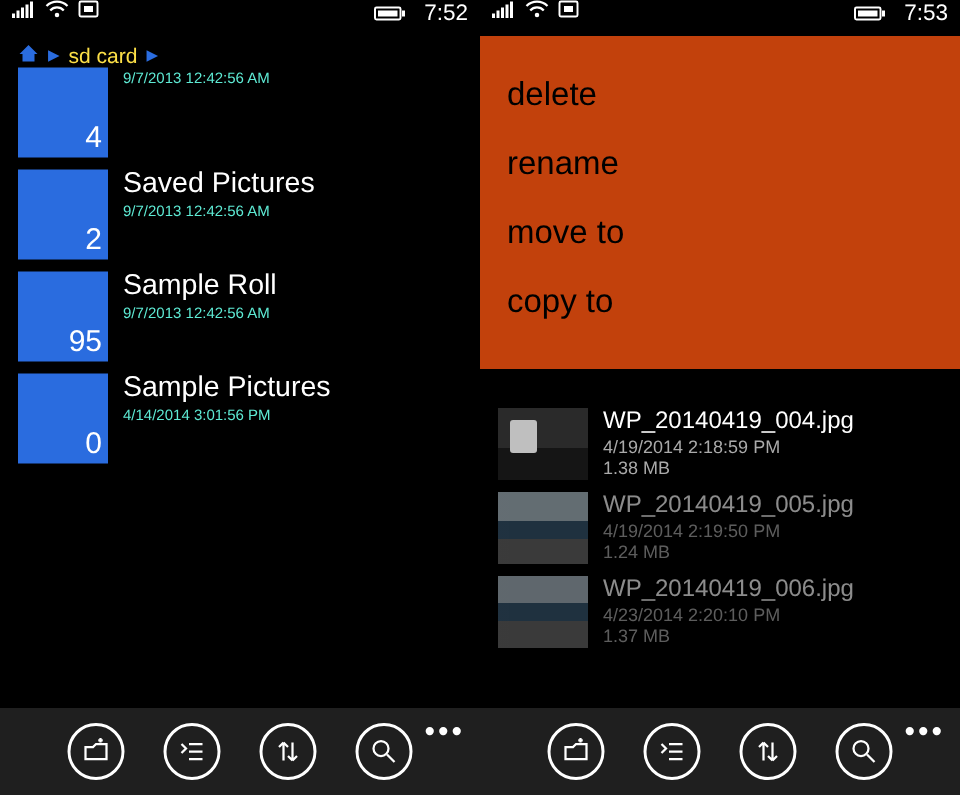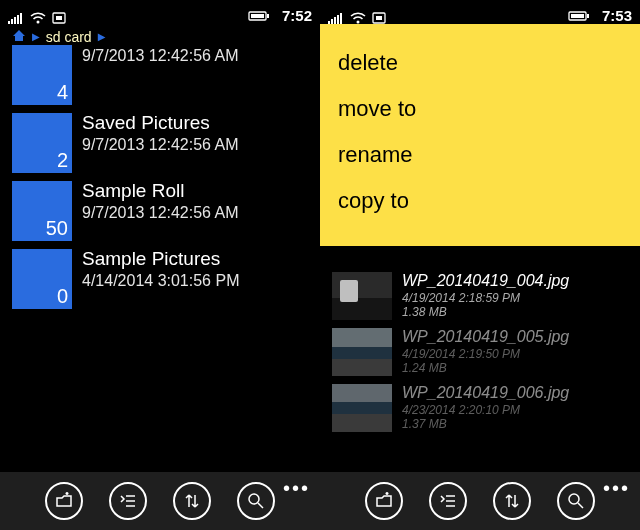--- a/index.html
+++ b/index.html
@@ -13,40 +13,39 @@
   .phone {
     position: relative;
     width: 320px; height: 530px;
     background: #000;
     color: #fff;
     overflow: hidden;
   }
   
   .statusbar {
     height: 24px;
-    display: flex; align-items: flex-end;
+    display: flex; align-items: flex-start;
     padding: 0 8px;
     font-size: 12px;
-    font-weight: bold;
   }
   .statusbar .left-icons { display: flex; gap: 6px; align-items: center; }
   .statusbar .spacer { flex: 1; }
   .statusbar .right-icons { display: flex; gap: 6px; align-items: center; }
   .statusbar .time { font-size: 15px; margin-left: 6px; }
   .statusbar svg { display: block; }
 
   
   .breadcrumb {
     display: flex; align-items: center; gap: 6px;
     padding: 4px 12px 0 12px;
     font-size: 14px;
   }
   .breadcrumb .home-icon { color: #2A6CDF; }
   .breadcrumb .sep { color: #2A6CDF; font-size: 10px; }
-  .breadcrumb .link { color: #fef9c3; }
+  .breadcrumb .link { color: #fde047; }
 
   
   .page-title {
     font-size: 44px;
     font-weight: 200;
     padding: 0 12px 10px 12px;
     line-height: 1.0;
   }
 
   
@@ -59,21 +58,21 @@
     width: 60px; height: 60px;
     background: #2A6CDF;
     position: relative;
     flex-shrink: 0;
   }
   .tile .count {
     position: absolute; right: 4px; bottom: 1px;
     font-size: 20px; font-weight: 300;
   }
   .folder-text .name { font-size: 19px; font-weight: 300; line-height: 1.1; }
-  .folder-text .date { font-size: 16px; color: #e5e5e5; margin-top: 2px; }
+  .folder-text .date { font-size: 10px; color: #5eead4; margin-top: 2px; }
 
   
   .appbar {
     position: absolute; bottom: 0; left: 0; right: 0;
     height: 58px;
     background: #1f1f1f;
     display: flex; align-items: center; justify-content: center;
     gap: 26px;
   }
   .appbtn {
@@ -82,31 +81,31 @@
     display: flex; align-items: center; justify-content: center;
   }
   .appbar .more {
     position: absolute; right: 10px; top: 6px;
     font-size: 20px; letter-spacing: 2px; line-height: 1;
   }
 
   
   .context-menu {
     position: absolute; top: 24px; left: 0; right: 0;
-    background: #fde047; color: #000;
+    background: #c2410c; color: #000;
     padding: 20px 18px 18px 18px;
     z-index: 10;
   }
   .context-menu .item {
     font-size: 22px; font-weight: 300;
     padding: 6px 0 14px 0;
   }
 
   
-  .file-list { padding: 0 12px; margin-top: 248px; font-style: italic; }
+  .file-list { padding: 0 12px; margin-top: 248px; }
   .file-row {
     display: flex; gap: 10px; align-items: flex-start;
     margin-bottom: 8px;
   }
   .thumb {
     width: 60px; height: 48px;
     background: #555;
     flex-shrink: 0;
     position: relative;
     overflow: hidden;
@@ -189,21 +188,21 @@
       <div class="tile">
           <span class="count">2</span>
         </div>
       <div class="folder-text">
         <div class="name">Saved Pictures</div>
         <div class="date">9/7/2013 12:42:56 AM</div>
       </div>
     </div>
     <div class="folder-row">
       <div class="tile">
-          <span class="count">50</span>
+          <span class="count">95</span>
         </div>
       <div class="folder-text">
         <div class="name">Sample Roll</div>
         <div class="date">9/7/2013 12:42:56 AM</div>
       </div>
     </div>
     <div class="folder-row">
       <div class="tile">
           <span class="count">0</span>
         </div>
@@ -279,22 +278,22 @@
             <rect x="3" y="4" width="13" height="4" fill="#fff"></rect>
             <rect x="19" y="4" width="2" height="4" fill="#fff"></rect>
           </svg>
       </span>
       <span class="time">7:53</span>
     </div>
   </div>
 
   <div class="context-menu">
     <div class="item">delete</div>
+    <div class="item">rename</div>
     <div class="item">move to</div>
-    <div class="item">rename</div>
     <div class="item">copy to</div>
   </div>
 
   <div class="file-list">
     <div class="file-row">
       <div class="thumb t1"></div>
       <div class="file-text">
         <div class="fname">WP_20140419_004.jpg</div>
         <div class="fmeta">4/19/2014 2:18:59 PM</div>
         <div class="fsize">1.38 MB</div>

